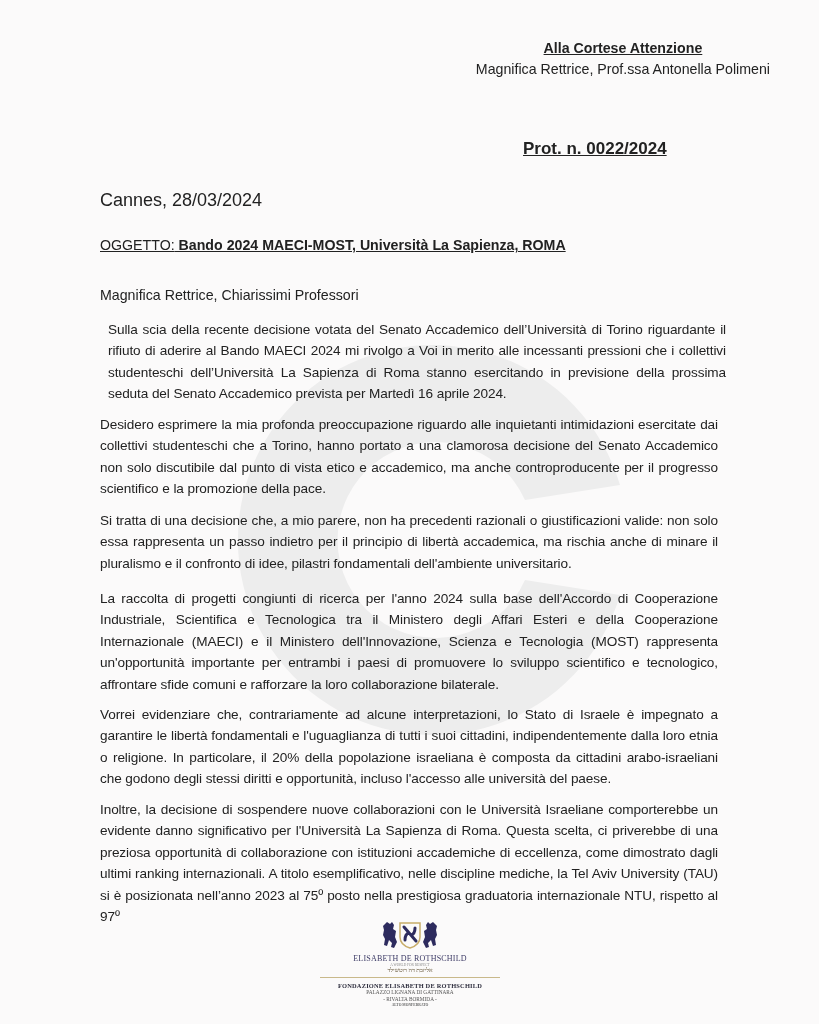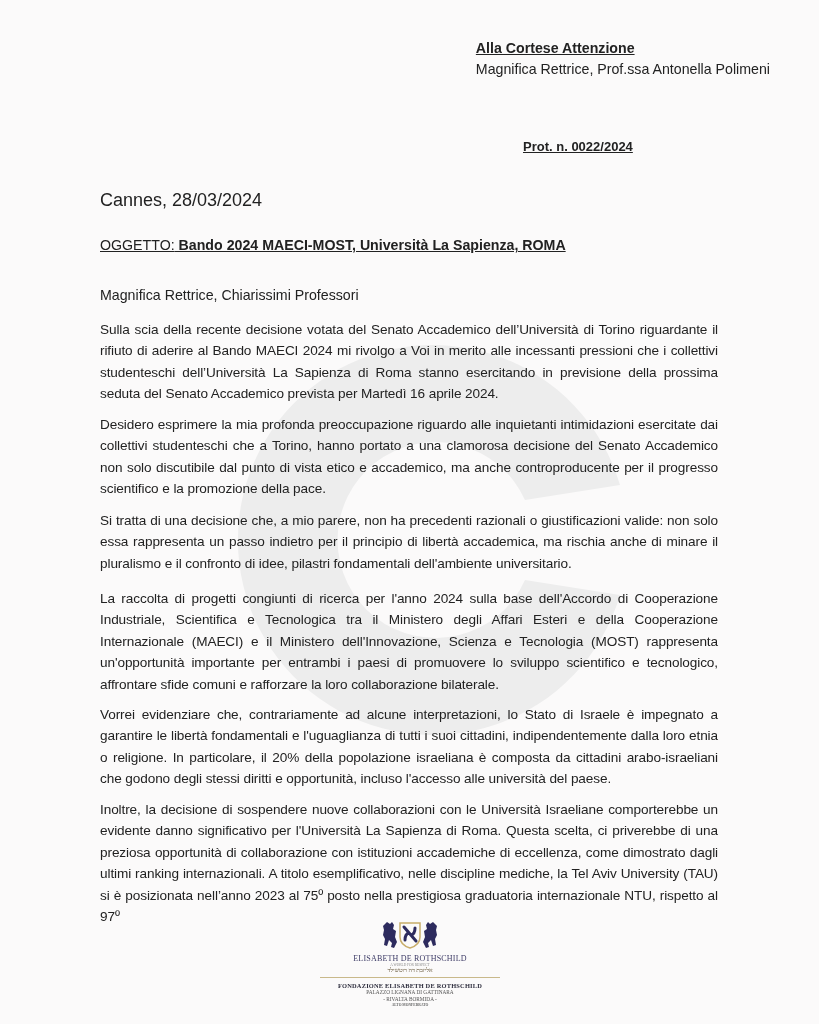--- a/index.html
+++ b/index.html
@@ -9,42 +9,42 @@
       position: relative;
       font-family: "Liberation Sans", sans-serif;
       color: #222;
     }
     .watermark {
       position: absolute; left: 225px; top: 335px; width: 410px; height: 410px;
       z-index: 0;
     }
     .page { position: absolute; inset: 0; z-index: 1; }
     .addr {
-      position: absolute; right: 49px; top: 38px; text-align: left;
+      position: absolute; right: 49px; top: 38px; text-align: center;
       font-size: 14.2px; line-height: 20.5px; color: #222;
     }
     .addr .head { font-weight: bold; text-decoration: underline; }
     .prot {
       position: absolute; left: 523px; top: 139px;
-      font-size: 13px; font-weight: bold; text-decoration: underline;
+      font-size: 17px; font-weight: bold; text-decoration: underline;
     }
     .date { position: absolute; left: 100px; top: 190px; font-size: 18px; }
     .subject {
       position: absolute; left: 100px; top: 237px; font-size: 14.2px;
       text-decoration: underline;
     }
     .subject .label { font-weight: normal; margin-top: 39px; }
     .subject .val { font-weight: bold; }
     .salutation { position: absolute; left: 100px; top: 287px; font-size: 14.2px; }
     .body-text {
       position: absolute; left: 100px; width: 618px;
       font-size: 13.6px; line-height: 21.4px; text-align: justify;
       letter-spacing: -0.1px;
     }
-    .p1 { top: 319px; }
+    .p1 { top: 319px; margin-left: 8px; }
     .p2 { top: 414px; }
     .p3 { top: 510px; }
     .p4 { top: 588px; }
     .p5 { top: 704px; }
     .p6 { top: 799px; }
     .logo {
       position: absolute; left: 330px; top: 920px; width: 160px; text-align: center;
     }
     .logo svg { display: block; margin: 0 auto; }
     .logo .name {

